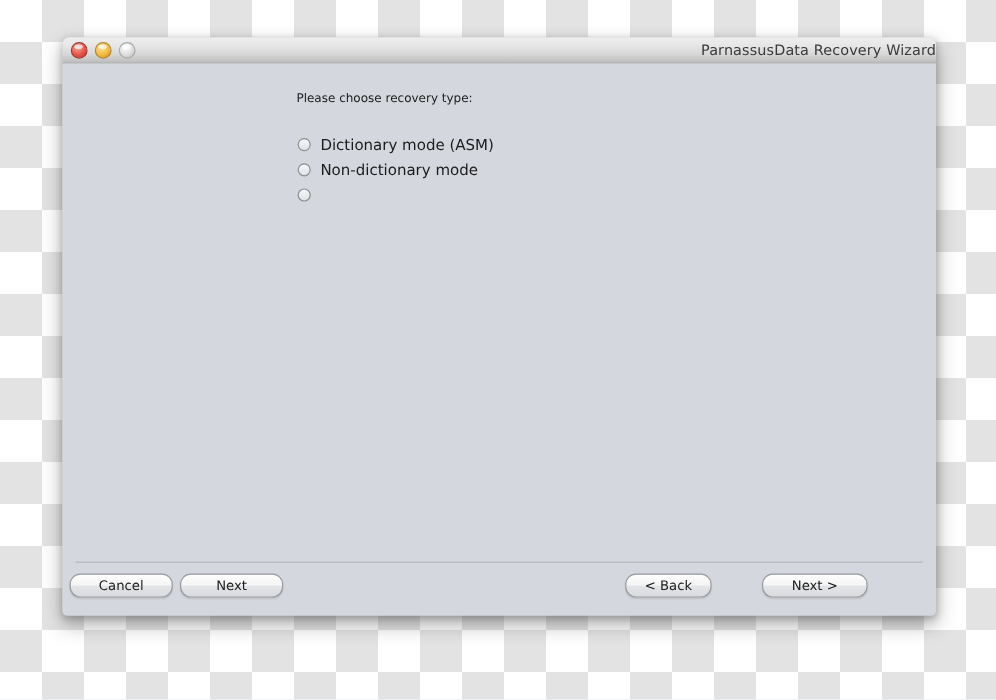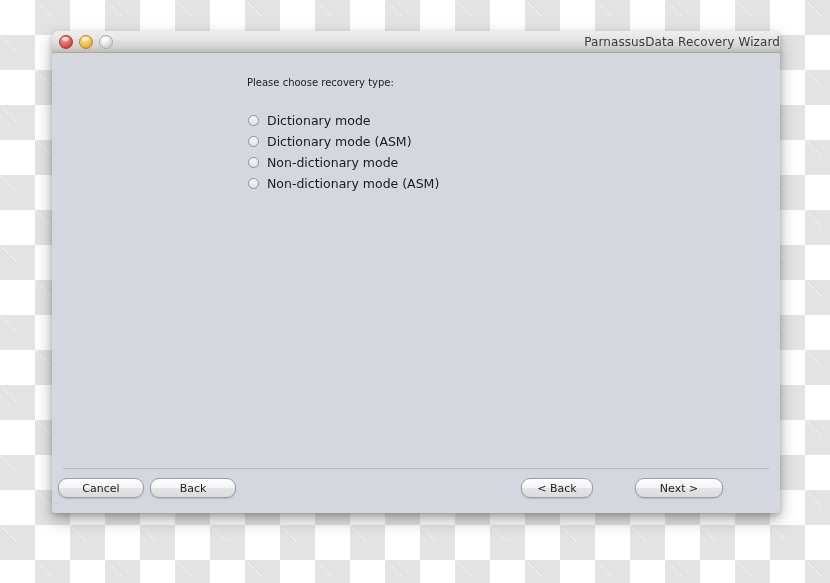--- a/index.html
+++ b/index.html
@@ -191,45 +191,40 @@
     </div>
     <div id="window-title">ParnassusData Recovery Wizard</div>
   </div>
 
   <div id="content">
 
     <div id="prompt-label">Please choose recovery type:</div>
 
     <div id="radio-group">
 
-      <div class="radio-row">
-        <span class="radio-circle"></span>
-        <span class="radio-label">Dictionary mode</span>
-      </div>
 
       <div class="radio-row">
         <span class="radio-circle"></span>
         <span class="radio-label">Dictionary mode (ASM)</span>
       </div>
 
       <div class="radio-row">
         <span class="radio-circle"></span>
         <span class="radio-label">Non-dictionary mode</span>
       </div>
 
       <div class="radio-row">
         <span class="radio-circle"></span>
-        <span class="radio-label">Non-dictionary mode (ASM)</span>
       </div>
 
     </div>
 
     <div id="footer-separator"></div>
 
     <div id="footer">
       <button class="btn" id="btn-cancel">Cancel</button>
-      <button class="btn" id="btn-help">Back</button>
+      <button class="btn" id="btn-help">Next</button>
       <button class="btn" id="btn-back">&lt;  Back</button>
       <button class="btn" id="btn-next">Next  &gt;</button>
     </div>
 
   </div>
 </div>
 
 </body></html>

